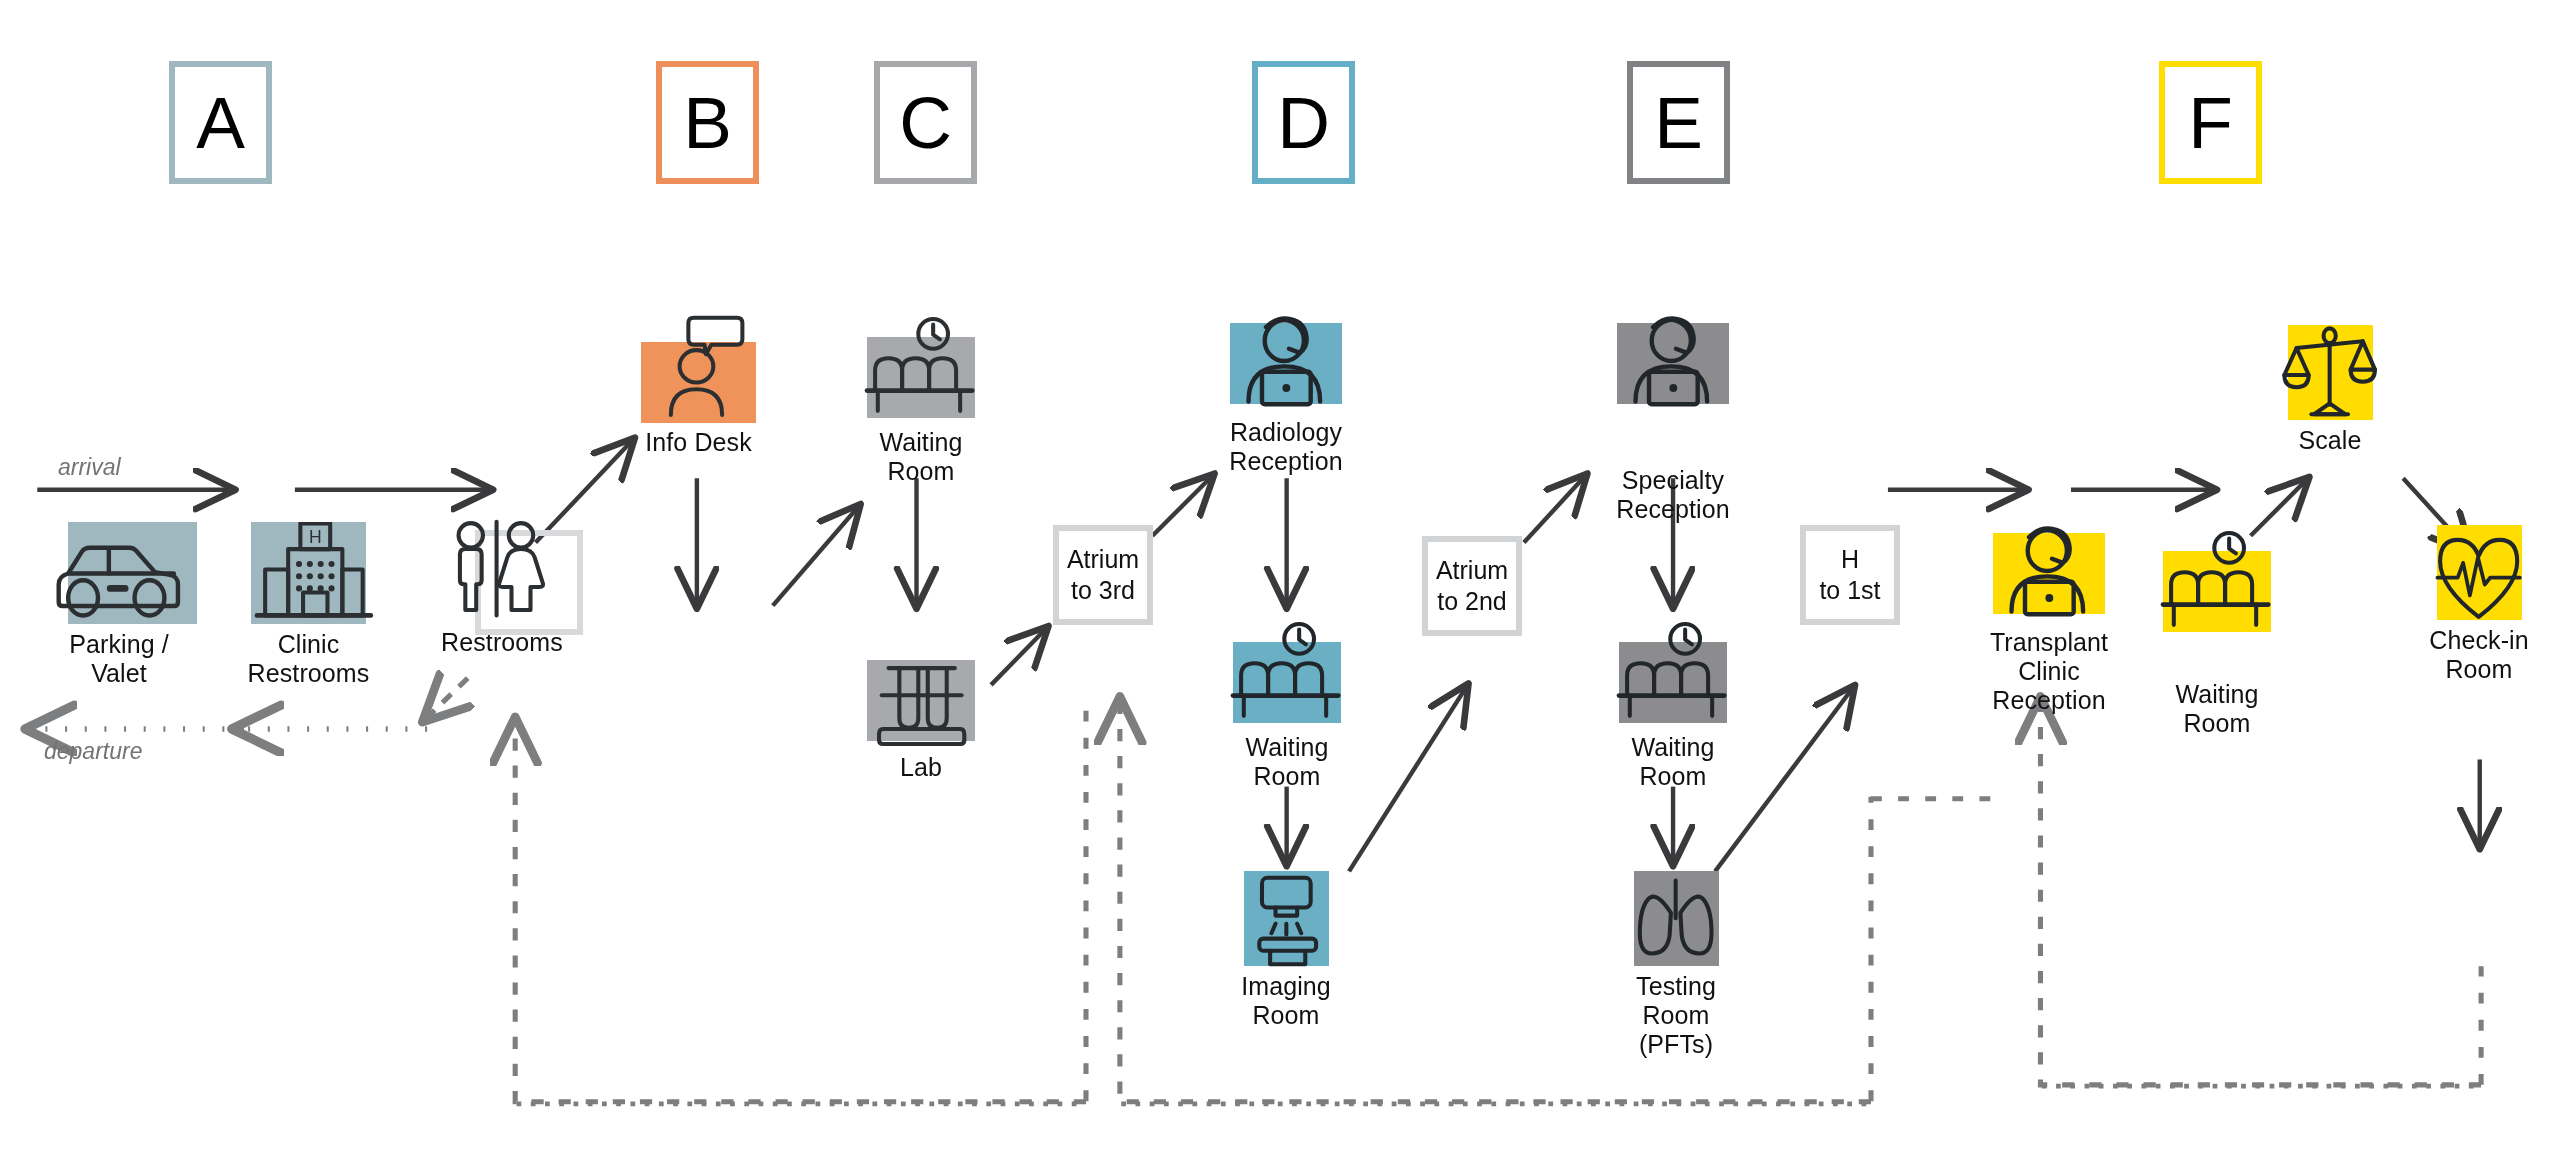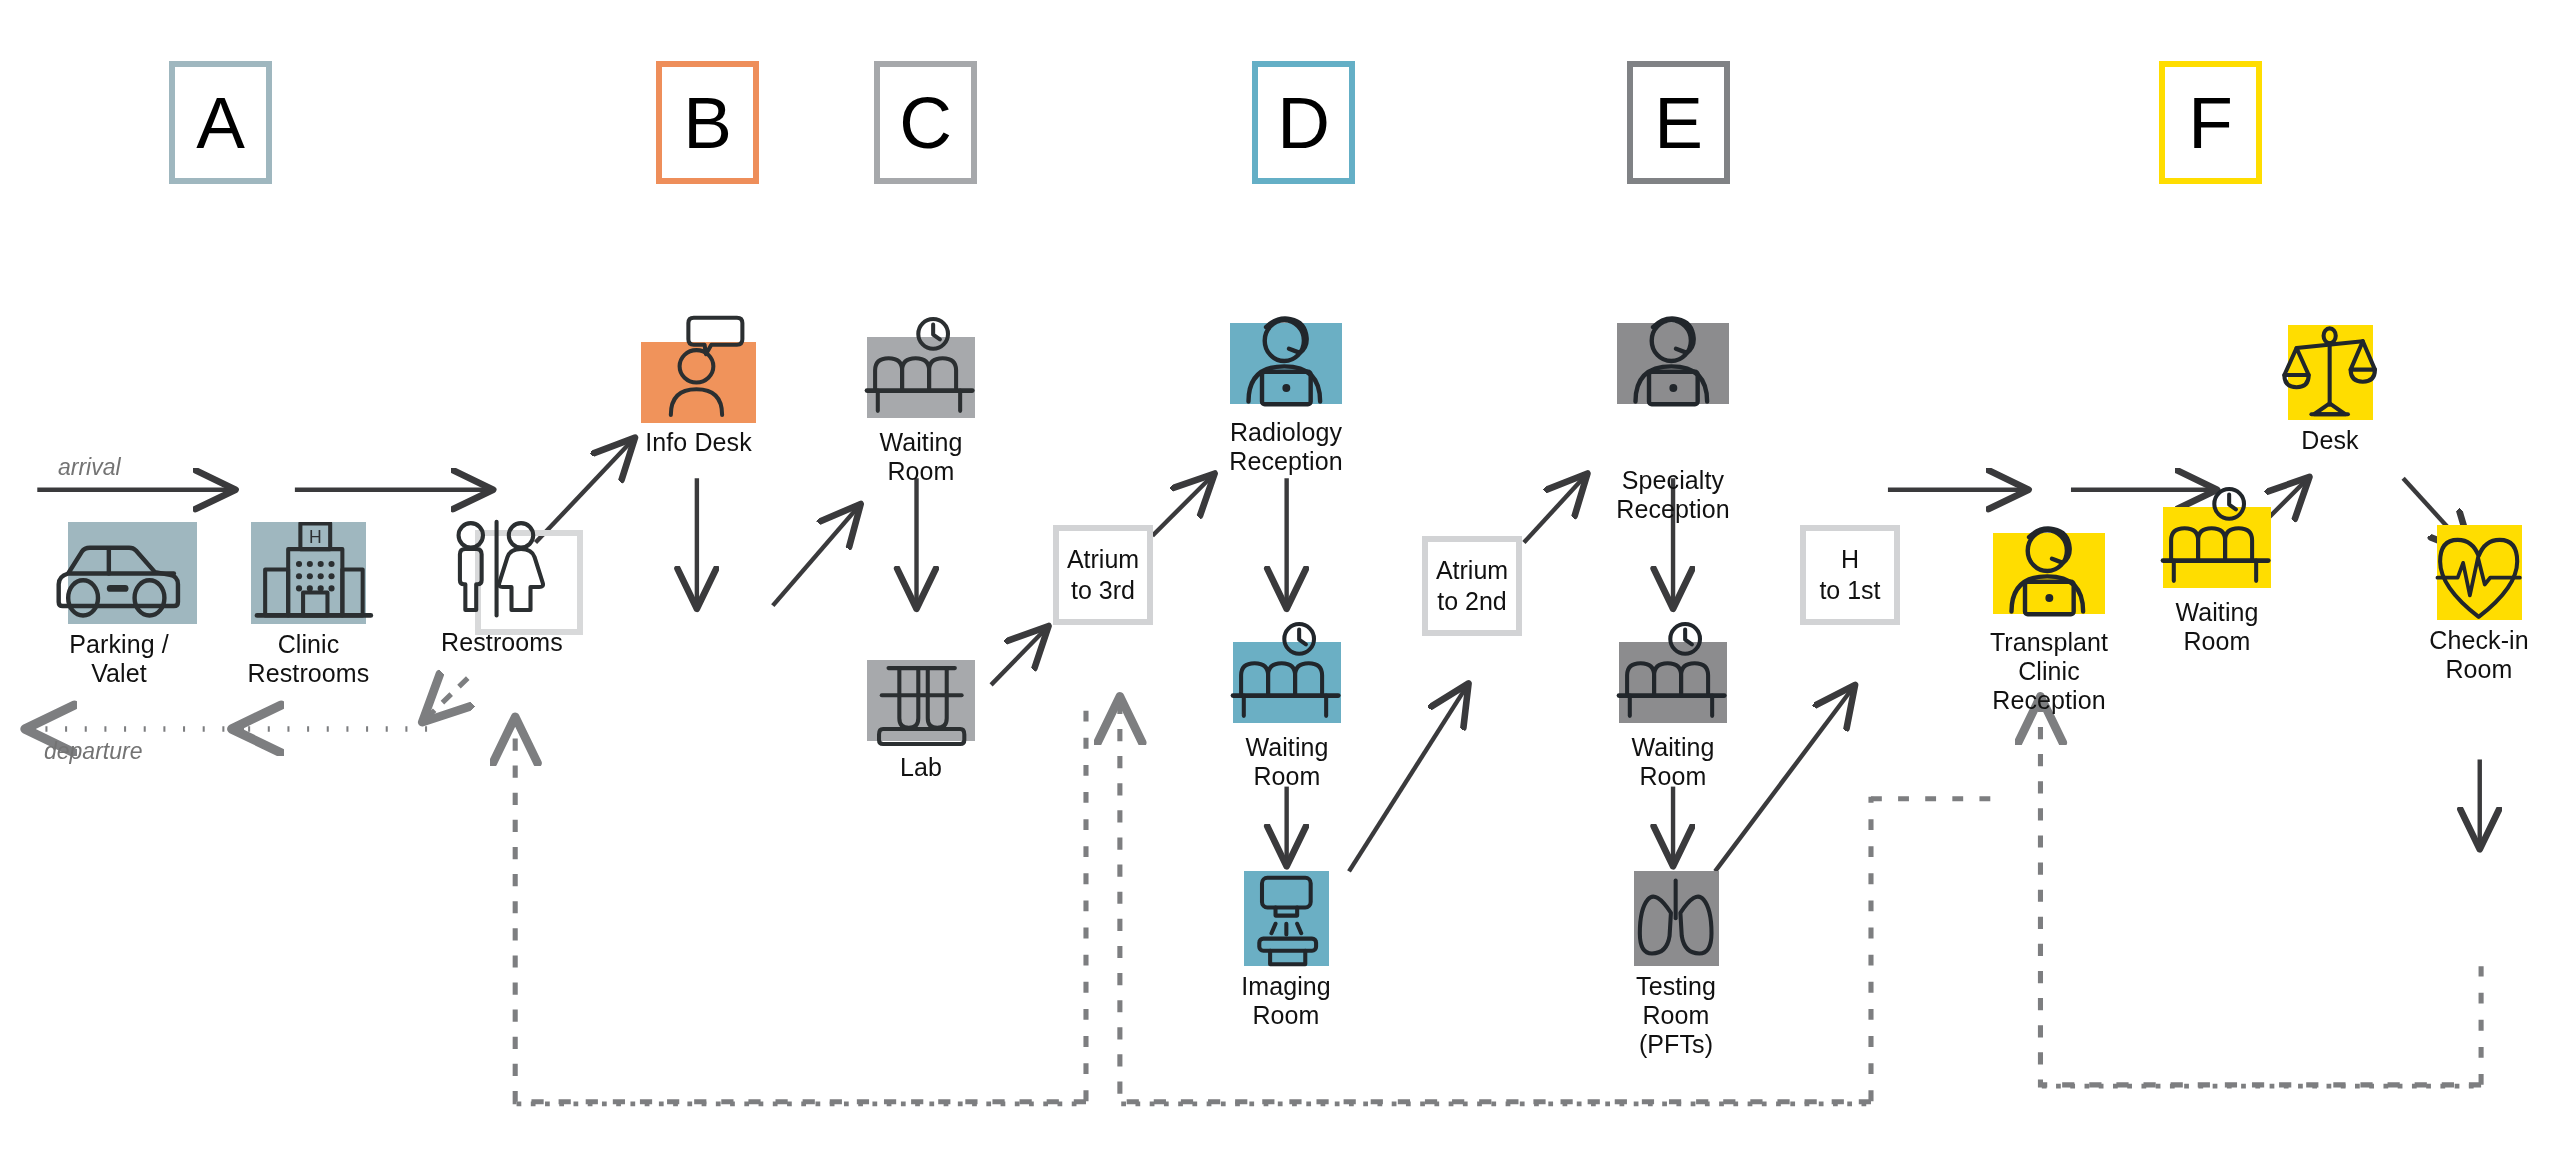--- a/index.html
+++ b/index.html
@@ -402,21 +402,21 @@
           <path d="M77,128 Q77,76 130,76 Q183,76 183,128"></path>
           <rect x="97" y="84" width="72" height="48" rx="4"></rect>
           <circle cx="133" cy="108" r="2.6" fill="#21262b"></circle>
         </g>
       </svg>
     </div>
     <div class="node-label">Transplant
 Clinic Reception</div>
   </div>
 
-  <div class="node" style="left:2149px;top:485px;width:136px;">
+  <div class="node" style="left:2149px;top:529px;width:136px;gap:38px;">
     <div class="node-icon" style="height:108px;">
       <div class="tile" style="width:108px;height:81px;background:#ffdd00;left:13.6px;top:22px;"></div>
       <svg width="136" height="108" viewBox="0 0 200 160">
         <g fill="none" stroke="#21262b" stroke-width="6" stroke-linecap="round" stroke-linejoin="round">
           <circle cx="118" cy="28" r="22"></circle>
           <path d="M118,14 L118,29 L128,36"></path>
           <path d="M32,110 L32,82 Q32,64 52,64 Q72,64 72,82 L72,110"></path>
           <path d="M72,110 L72,82 Q72,64 92,64 Q112,64 112,82 L112,110"></path>
           <path d="M112,110 L112,82 Q112,64 132,64 Q152,64 152,82 L152,110"></path>
           <line x1="20" y1="112" x2="176" y2="112" stroke-width="7"></line>
@@ -439,21 +439,21 @@
           <line x1="48" y1="34" x2="146" y2="24"></line>
           <path d="M48,34 L30,74 L66,74 Z"></path>
           <path d="M30,74 Q30,92 48,92 Q66,92 66,74"></path>
           <path d="M146,24 L128,66 L164,66 Z"></path>
           <path d="M128,66 Q128,84 146,84 Q164,84 164,66"></path>
           <path d="M74,132 L97,116 L120,132 Z"></path>
           <line x1="70" y1="132" x2="124" y2="132"></line>
         </g>
       </svg>
     </div>
-    <div class="node-label">Desk</div>
+    <div class="node-label">Scale</div>
   </div>
 
   <div class="node" style="left:2413px;top:525px;width:132px;">
     <div class="node-icon" style="height:96px;">
       <div class="tile" style="width:85px;height:95px;background:#ffdd00;left:24px;top:0;"></div>
       <svg width="132" height="96" viewBox="0 0 195 142">
         <g fill="none" stroke="#21262b" stroke-width="6" stroke-linecap="round" stroke-linejoin="round">
           <path d="M97,136 Q40,92 40,54 Q40,22 66,22 Q88,22 97,46 Q106,22 128,22 Q154,22 154,54 Q154,92 97,136 Z"></path>
           <path d="M36,78 L66,78 L74,56 L84,104 L96,48 L106,88 L114,78 L158,78" stroke-width="5.5"></path>
         </g>

